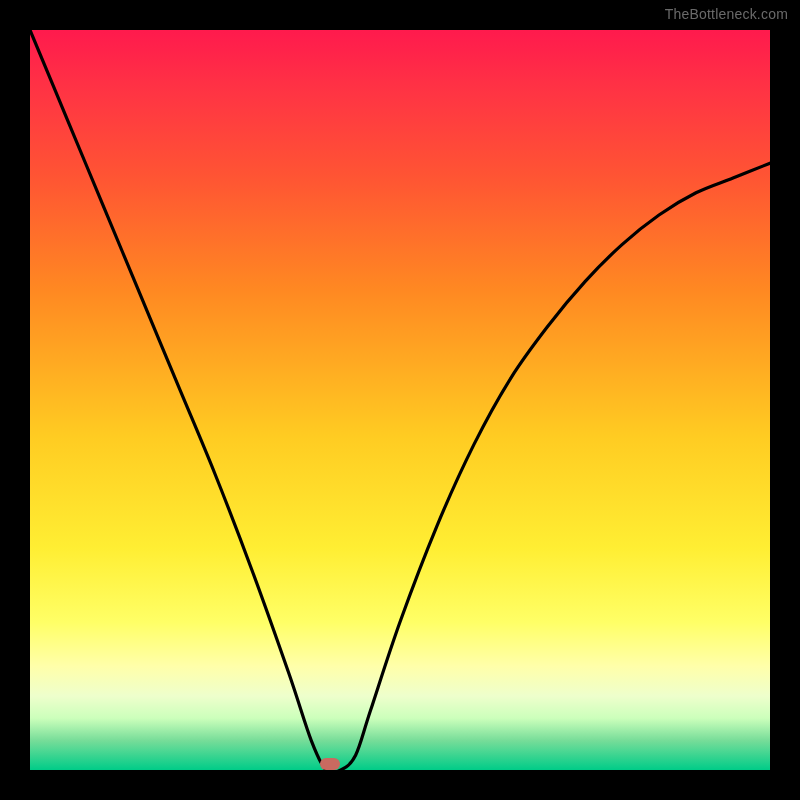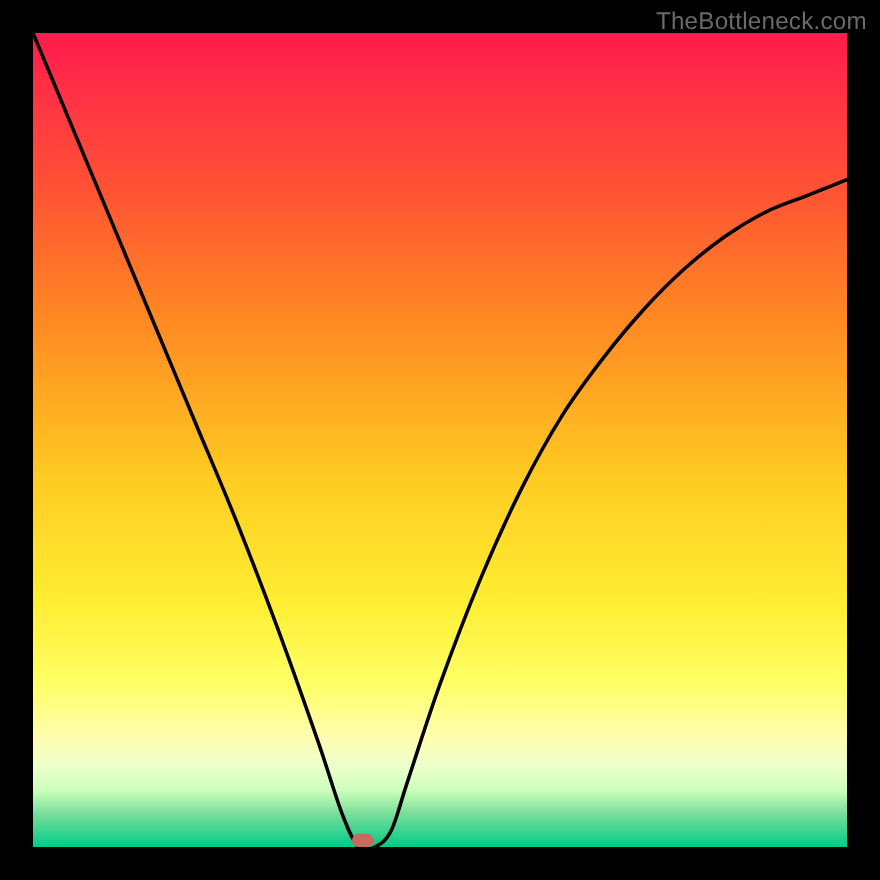--- a/index.html
+++ b/index.html
@@ -29,21 +29,21 @@
       #ccffbb 93%,
       #77dd99 96%,
       #00cc88 100%
     );
   }
   .watermark {
     position: absolute;
     top: 6px;
     right: 12px;
     font-family: Arial, Helvetica, sans-serif;
-    font-size: 22px;
+    font-size: 14px;
     font-weight: 500;
     color: #6a6a6a;
     letter-spacing: 0.2px;
   }
   .curve {
     position: absolute;
     left: 0;
     top: 0;
     width: 740px;
     height: 740px;

